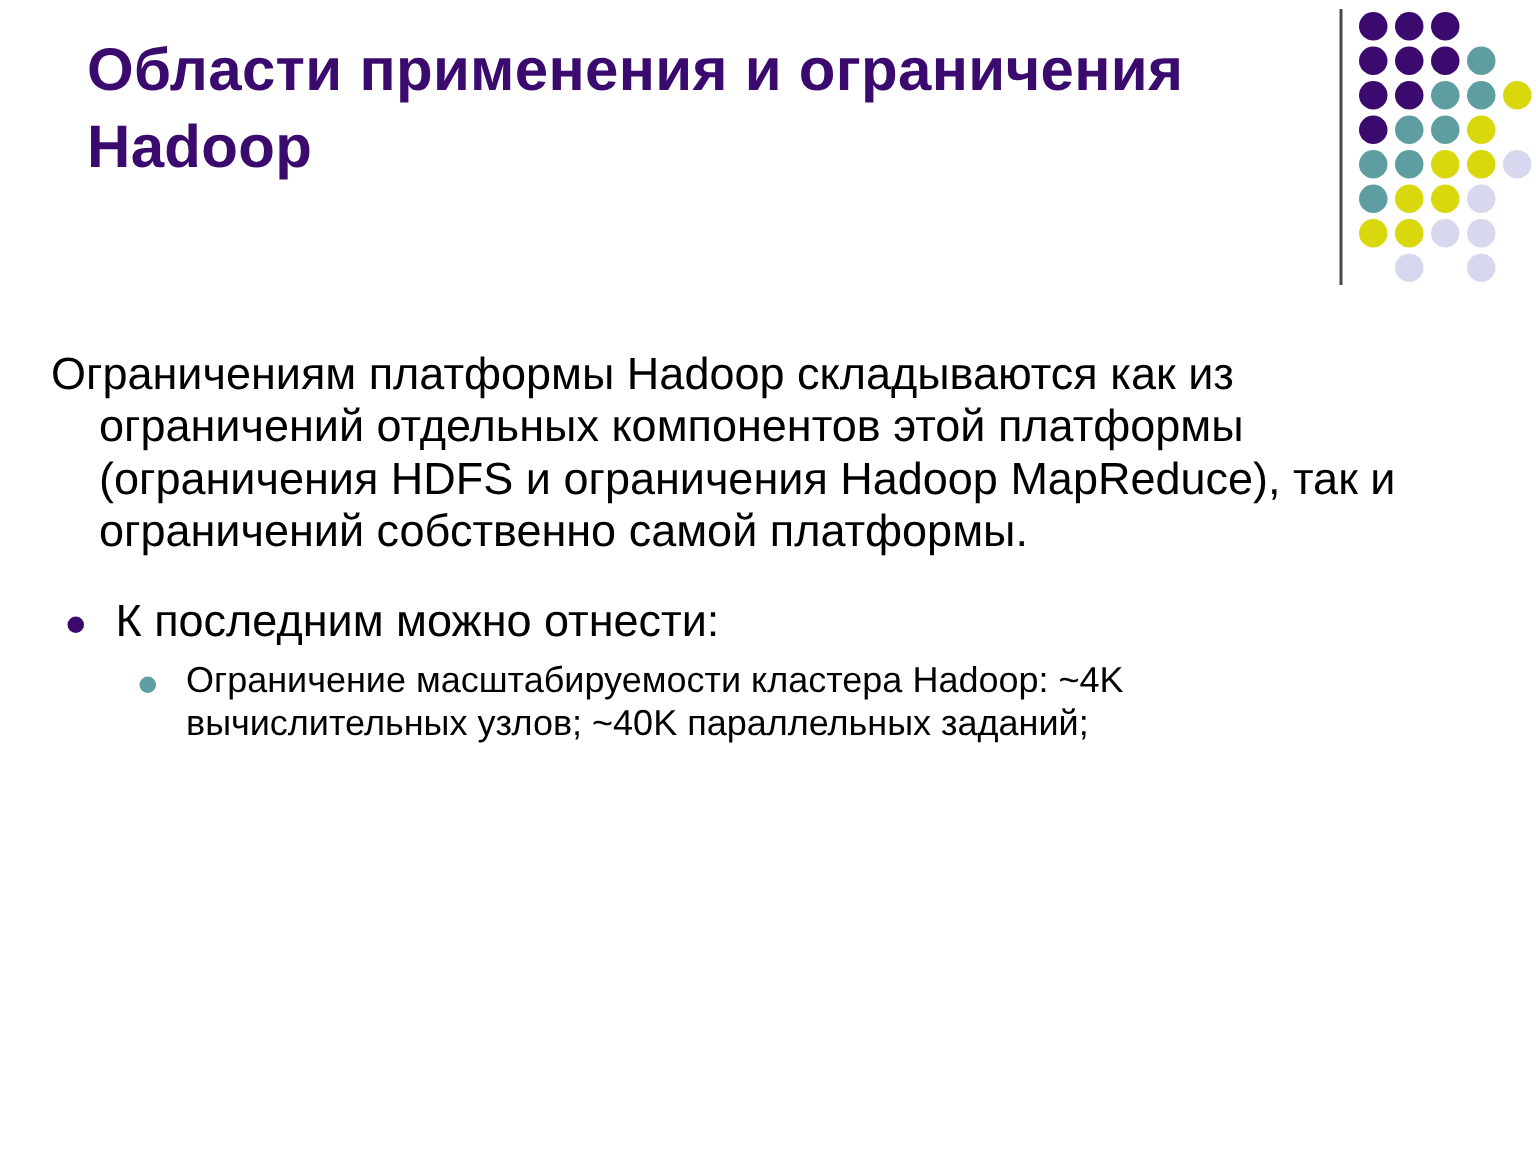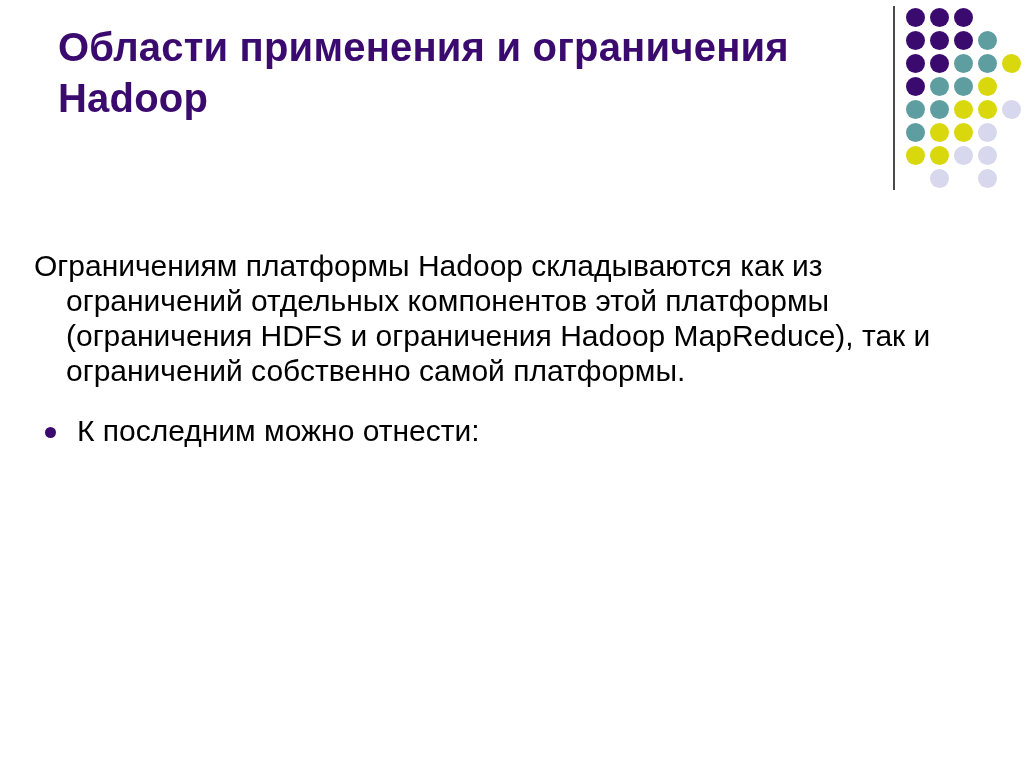--- a/index.html
+++ b/index.html
@@ -61,21 +61,21 @@
     position: absolute;
     width: 19px;
     height: 19px;
     border-radius: 50%;
   }
 
   
   #body-block {
     position: absolute;
     left: 34px;
-    top: 248px;
+    top: 232px;
     width: 905px;
   }
 
   .para {
     margin: 0;
     font-size: 30px;
     line-height: 1.17;
     color: #000000;
     padding-left: 32px;
     text-indent: -32px;
@@ -165,16 +165,20 @@
 
   <div id="body-block">
 
     <p class="para">Ограничениям платформы Hadoop складываются как из ограничений отдельных компонентов этой платформы (ограничения HDFS и ограничения Hadoop MapReduce), так и ограничений собственно самой платформы.</p>
 
     <div class="bullet-l1">
       <span class="marker" style="background: rgb(59, 10, 110);"></span>
       <span>К последним можно отнести:</span>
     </div>
 
+    <div class="bullet-l2">
+      <span class="marker" style="background: rgb(95, 158, 160);"></span>
+      <span>Ограничение масштабируемости кластера Hadoop: ~4K вычислительных узлов; ~40K параллельных заданий;</span>
+    </div>
 
   </div>
 
 </div>
 
 </body></html>

